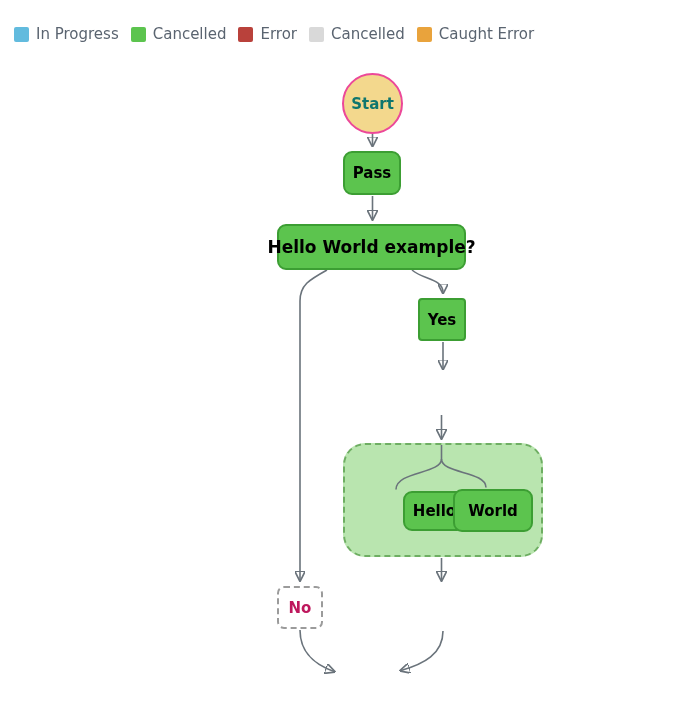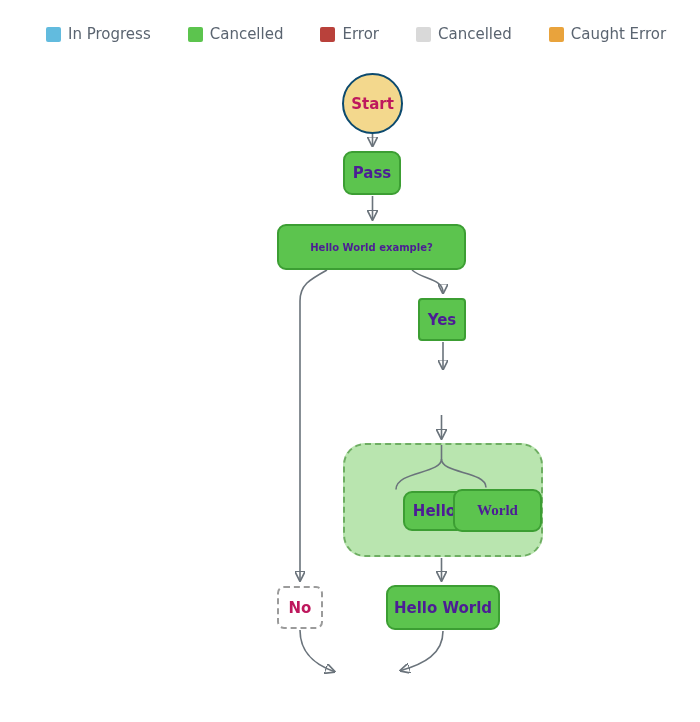--- a/index.html
+++ b/index.html
@@ -2,40 +2,40 @@
 <html><head>
 <meta charset="utf-8">
 <style>
   html,body{margin:0;padding:0;background:#ffffff;}
   .stage{
     position:relative;width:700px;height:722px;background:#ffffff;
     font-family:"DejaVu Sans","Liberation Sans",sans-serif;overflow:hidden;
   }
   
   .legend{
-    position:absolute;left:14px;top:27px;display:flex;align-items:flex-end;gap:37px;z-index:4;margin-left:32px;
+    position:absolute;left:14px;top:27px;display:flex;align-items:flex-end;gap:12px;z-index:4;
   }
   .legend-item{display:flex;align-items:center;gap:7px;}
   .swatch{width:15px;height:15px;border-radius:2px;display:inline-block;}
   .legend-label{font-size:15px;color:#5A6470;line-height:1;}
   
   .edges{position:absolute;left:0;top:0;z-index:2;pointer-events:none;}
   .edges path{fill:none;stroke:#6A737B;stroke-width:1.6;}
   
   .node{
     position:absolute;box-sizing:border-box;display:flex;align-items:center;justify-content:center;
     font-weight:bold;font-size:15px;white-space:nowrap;z-index:3;cursor:pointer;
   }
-  .green{border:2px solid #3C9E33;border-radius:9px;color:#4c1d95;}
-  .terminal{border:2px solid #0c4a6e;border-radius:50%;color:#be185d;}
+  .green{border:2px solid #3C9E33;border-radius:9px;color:#000000;}
+  .terminal{border:2px solid #ec4899;border-radius:50%;color:#0f766e;}
   .container-node{
     position:absolute;box-sizing:border-box;border:2px dashed #6EAE62;border-radius:22px;z-index:1;cursor:pointer;
   }
   .no-node{border:2px dashed #9B9B9B;border-radius:7px;background:#ffffff;color:#be185d;}
-  .choice-label{font-size:10px;}
+  .choice-label{font-size:17px;}
 </style>
 </head>
 <body>
 
 <div class="stage">
 
   <div class="legend">
     <div class="legend-item">
       <span class="swatch" style="background: rgb(98, 187, 222);"></span>
       <span class="legend-label">In Progress</span>
@@ -84,20 +84,19 @@
 
   <div class="node green" style="left: 343px; top: 151px; width: 58px; height: 44px; background: rgb(92, 196, 78);">Pass</div>
 
   <div class="node green choice-label" style="left: 277px; top: 224px; width: 189px; height: 46px; background: rgb(92, 196, 78);">Hello World example?</div>
 
   <div class="node green" style="left: 418px; top: 298px; width: 48px; height: 43px; border-radius: 4px; background: rgb(92, 196, 78);">Yes</div>
 
 
   <div class="node green" style="left: 363px; top: 491px; width: 63px; height: 40px; background: rgb(92, 196, 78); margin-left: 40px;">Hello</div>
 
-  <div class="node green" style="left: 453px; top: 489px; width: 89px; height: 43px; background: rgb(92, 196, 78); font-family: Liberation Serif, serif;">World</div>
+  <div class="node green" style="left: 453px; top: 489px; width: 80px; height: 43px; background: rgb(92, 196, 78);">World</div>
 
-  <div class="node green" style="left: 386px; top: 585px; width: 114px; height: 45px; background: rgb(92, 196, 78);">Hello World</div>
 
   <div class="node no-node" style="left:277px;top:586px;width:46px;height:43px;">No</div>
 
 
 </div>
 
 </body></html>

